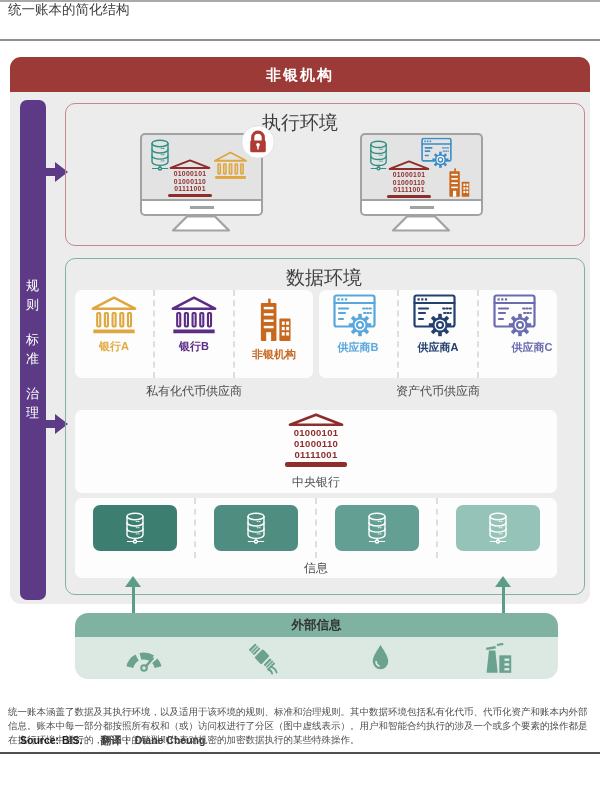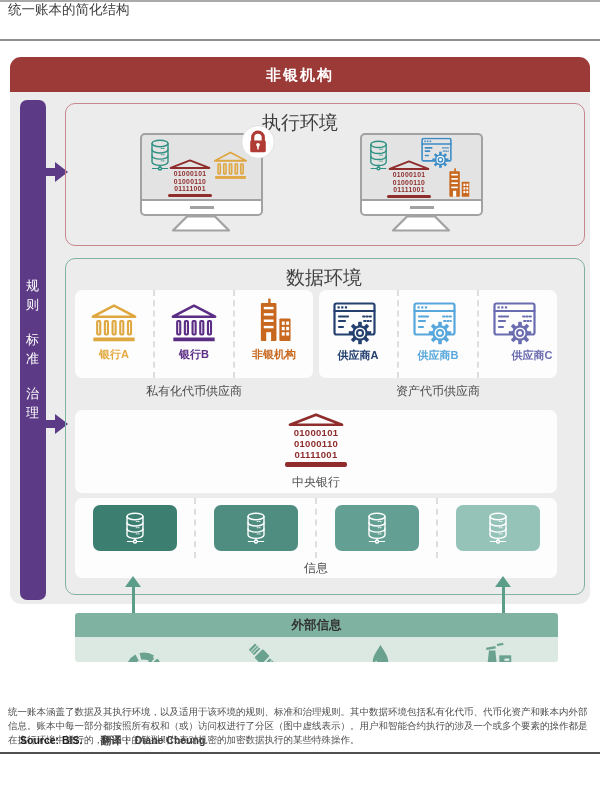--- a/index.html
+++ b/index.html
@@ -47,42 +47,42 @@
   .cb.small .roof-svg{width:42px;height:12px;}
   .cb.small .bin-line{font-size:6.8px;line-height:7.6px;}
   .cb.small .cb-base{width:44px;height:3px;background:#8e2d2c;border-radius:1.5px;margin-top:1.5px;}
   .cb.big .roof-svg{width:58px;height:15px;}
   .cb.big .bin-line{font-size:9.5px;line-height:11px;}
   .cb.big .cb-base{width:62px;height:4.5px;background:#8e2d2c;border-radius:2px;margin-top:2px;}
   .cb-label{font-size:12px;color:#525252;margin-top:7px;}
 
   
   .panel{background:#fdfdfd;border-radius:7px;display:flex;}
-  .cell{flex:1;display:flex;flex-direction:column;align-items:center;padding-top:12px;box-sizing:border-box;}
+  .cell{flex:1;display:flex;flex-direction:column;align-items:center;padding-top:4px;box-sizing:border-box;}
   .cell + .cell{border-left:2px dashed #dedede;}
   .cell-label{font-size:11px;font-weight:bold;margin-top:4px;}
   .caption{font-size:12px;color:#4c4c4c;text-align:center;}
   .central-panel{left:75px;top:410px;width:482px;height:83px;background:#fdfdfd;border-radius:7px;
                  display:flex;flex-direction:column;align-items:center;justify-content:center;}
   .info-panel{left:75px;top:498px;width:482px;height:80px;background:#fdfdfd;border-radius:7px;}
   .info-cells{display:flex;height:60px;}
   .info-cell{flex:1;display:flex;align-items:center;justify-content:center;}
   .info-cell + .info-cell{border-left:2px dashed #dedede;}
   .info-chip{width:84px;height:46px;border-radius:7px;display:flex;align-items:center;justify-content:center;}
   .info-chip.c0{background:#3c7f71;} .info-chip.c1{background:#4f8d80;}
   .info-chip.c2{background:#63a093;} .info-chip.c3{background:#96c3b8;}
   .info-label{text-align:center;font-size:12px;color:#4c4c4c;margin-top:2px;}
 
   
   .g-head{width:0;height:0;border-left:8px solid transparent;border-right:8px solid transparent;
           border-bottom:11px solid #5a9d89;}
   .g-stem{width:3.5px;height:26px;background:#5a9d89;}
 
   
-  .ext-box{left:75px;top:613px;width:483px;height:49px;border-radius:3px;overflow:hidden;}
+  .ext-box{left:75px;top:613px;width:483px;height:66px;border-radius:13px;overflow:hidden;}
   .ext-header{height:24px;background:#7fb2a1;color:#323232;font-size:12.5px;font-weight:bold;
               text-align:center;line-height:24px;}
   .ext-body{height:43px;background:#dce9e3;display:flex;align-items:center;padding-left:10px;}
   .ext-cell{flex:1;display:flex;align-items:center;justify-content:center;color:#6ba28f;}
 
   
   .footnote{left:8px;top:705px;width:585px;font-size:9.5px;line-height:14px;color:#4e4e4e;}
   .source-row{left:20px;top:734px;font-size:10.5px;color:#1f1f1f;}
   .source-row b{font-weight:bold;}
   .trans{margin-left:18px;font-weight:bold;color:#3c3c3c;}
@@ -317,30 +317,30 @@
     <div class="cell" style="padding-top:8px;">
       <svg class="icon" style="color:#c8681f;" width="37" height="45" viewBox="0 0 38 46">
           <use href="#sym-buildings"></use>
         </svg>
       <div class="cell-label" style="color:#c8681f;">非银机构</div>
     </div>
   </div>
 
   <div class="abs panel" style="left:319px;top:290px;width:238px;height:88px;">
     <div class="cell">
+      <svg class="icon" style="color:#58a7dc;" width="50" height="46" viewBox="0 0 50 46">
+          <use href="#sym-app"></use>
+        </svg>
+      <div class="cell-label" style="color:#58a7dc;margin-top:0;">供应商B</div>
+    </div>
+    <div class="cell">
       <svg class="icon" style="color:#23406f;" width="50" height="46" viewBox="0 0 50 46">
           <use href="#sym-app"></use>
         </svg>
       <div class="cell-label" style="color:#23406f;margin-top:0;">供应商A</div>
-    </div>
-    <div class="cell">
-      <svg class="icon" style="color:#58a7dc;" width="50" height="46" viewBox="0 0 50 46">
-          <use href="#sym-app"></use>
-        </svg>
-      <div class="cell-label" style="color:#58a7dc;margin-top:0;">供应商B</div>
     </div>
     <div class="cell">
       <svg class="icon" style="color:#6a6cb0;" width="50" height="46" viewBox="0 0 50 46">
           <use href="#sym-app"></use>
         </svg>
       <div class="cell-label" style="color:#6a6cb0;margin-top:0;margin-left:28px;">供应商C</div>
     </div>
   </div>
 
   <div class="abs caption" style="left:319px;top:383px;width:238px;">资产代币供应商</div>

